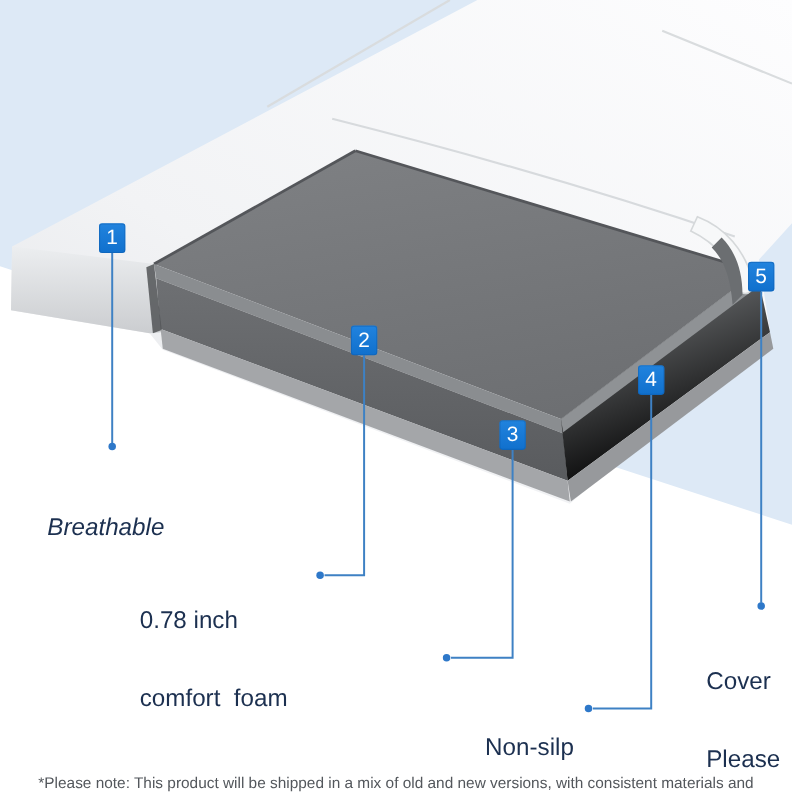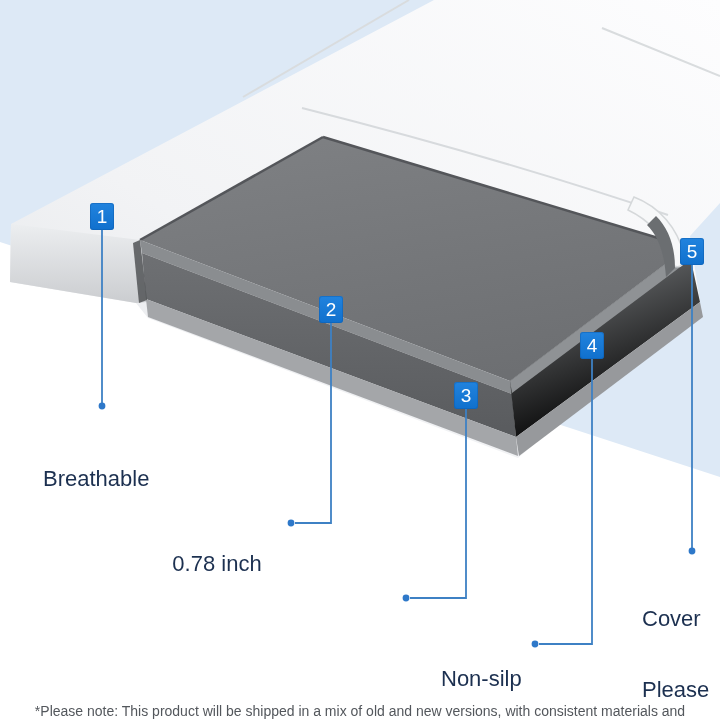--- a/index.html
+++ b/index.html
@@ -11,21 +11,21 @@
   .badge{
     position:absolute;width:24px;height:27px;border-radius:3px;
     background:linear-gradient(180deg,#2183de 0%,#1070cd 100%);
     color:#ffffff;font-size:19px;line-height:27px;text-align:center;
     box-shadow:0 0 0 1px rgba(13,90,170,.45) inset;
   }
   .label{
     position:absolute;color:#1c3050;font-size:22px;line-height:23.5px;
     white-space:pre-wrap;letter-spacing:0;
   }
-  .label.center{text-align:center;}
+  .label.center{}
   .footnote{
     position:absolute;left:0;top:703px;width:720px;text-align:center;
     color:#53575c;font-size:14px;line-height:17px;
   }
 </style>
 </head>
 <body>
 
 <div class="stage">
 
@@ -101,26 +101,27 @@
       <circle cx="692" cy="551" r="3.4"></circle>
     </g>
   </svg>
 
   <div class="badge" style="left:90px;top:203px;">1</div>
   <div class="badge" style="left:319px;top:296px;">2</div>
   <div class="badge" style="left:454px;top:382px;">3</div>
   <div class="badge" style="left:580px;top:332px;">4</div>
   <div class="badge" style="left:680px;top:238px;">5</div>
 
-  <div class="label" style="left:43px;top:420px;">
+  <div class="label" style="left:43px;top:420px;font-style:italic;">
     <div>Breathable</div>
   </div>
 
   <div class="label center" style="left:127px;top:505px;width:180px;">
     <div>0.78 inch</div>
+    <div>comfort  foam</div>
   </div>
 
   <div class="label" style="left:262px;top:560px;">
     
   </div>
 
   <div class="label" style="left:441px;top:620px;">
     <div>Non-silp</div>
     
   </div>

